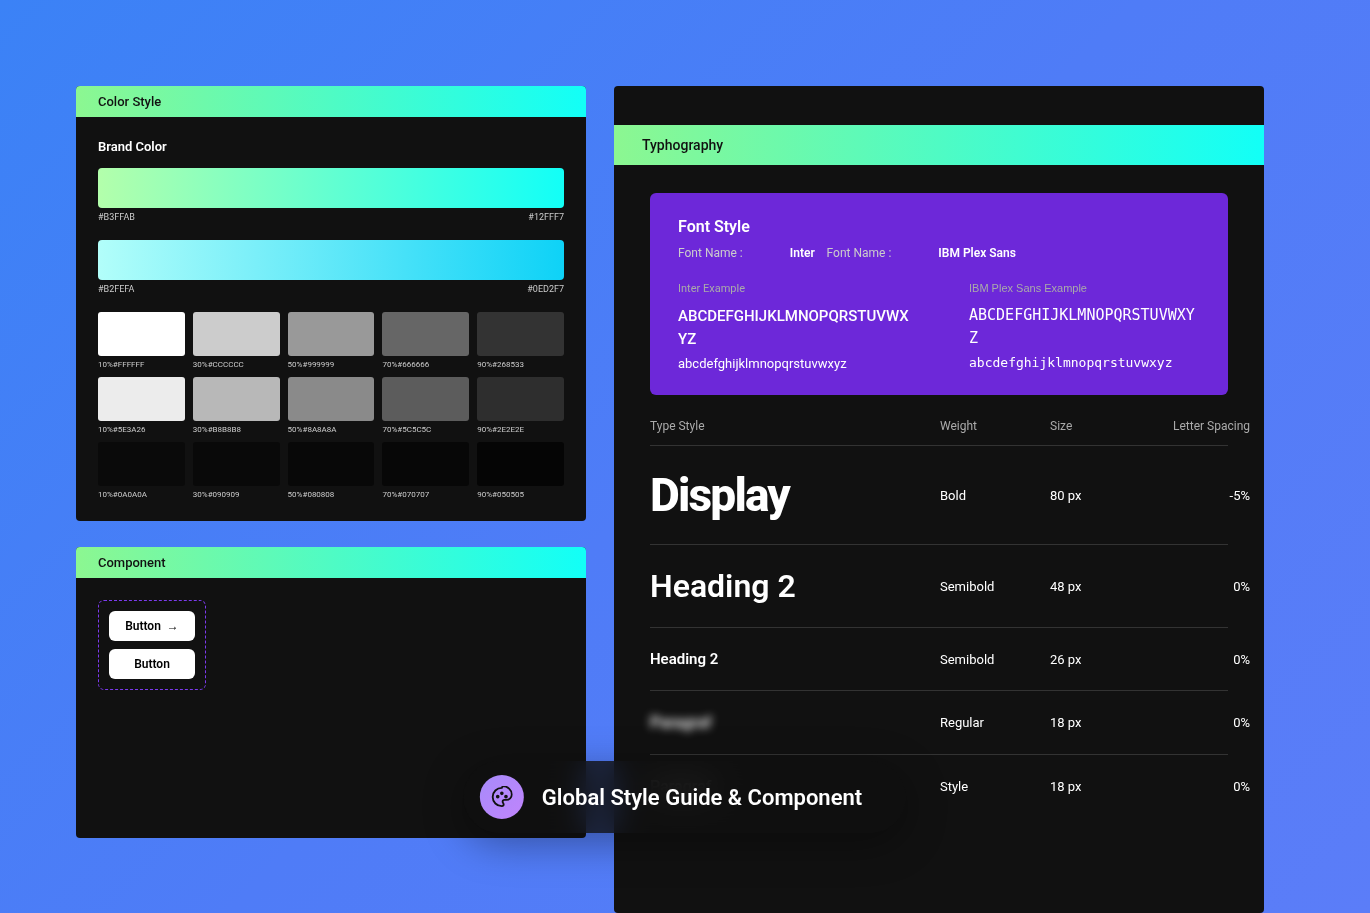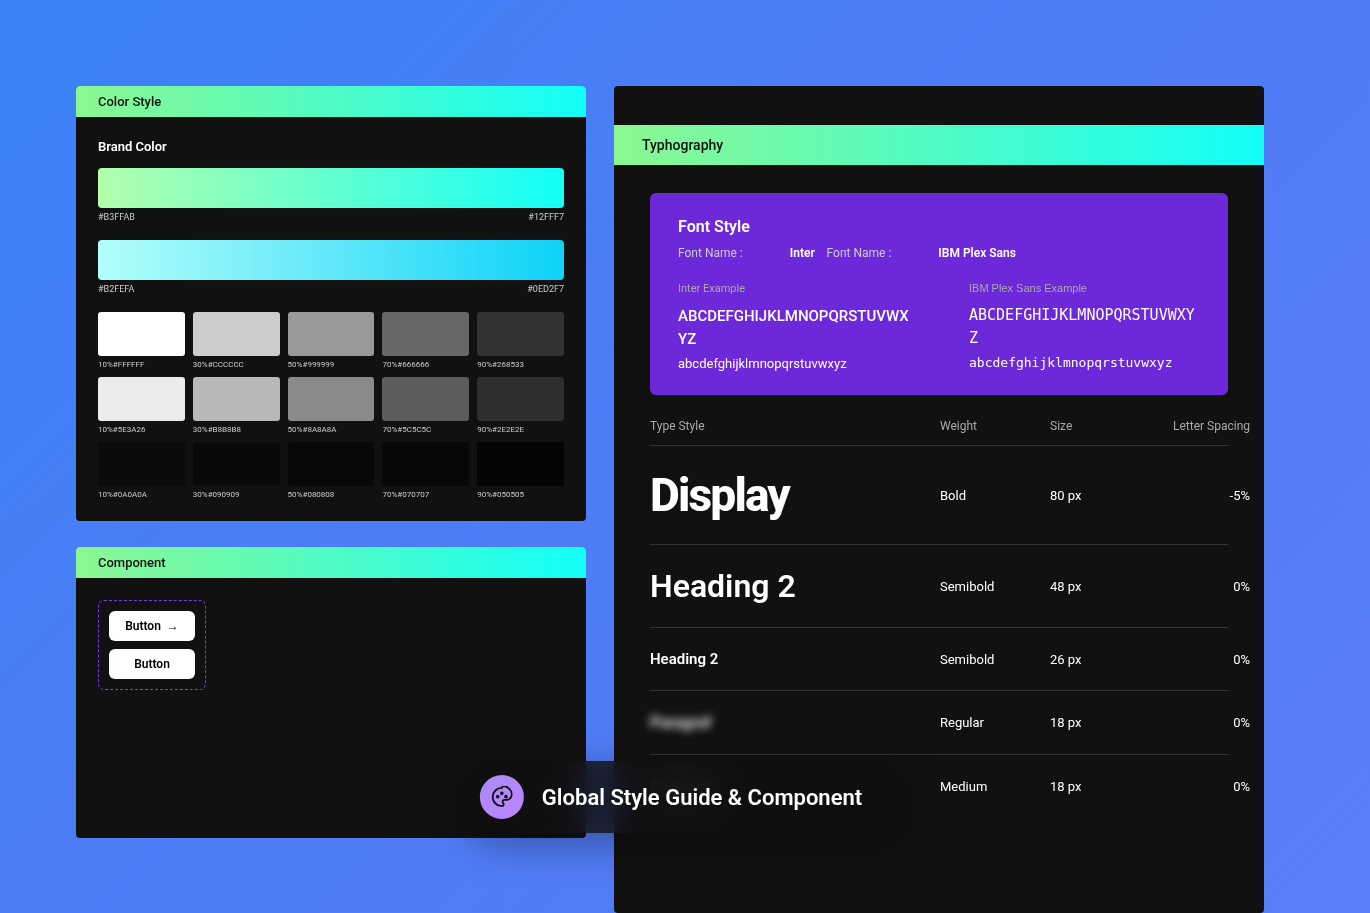--- a/index.html
+++ b/index.html
@@ -328,21 +328,21 @@
             <div class="spec last">0%</div>
           </div>
           <div class="type-row">
             <div class="para-text blurred">Paragraf</div>
             <div class="spec">Regular</div>
             <div class="spec">18 px</div>
             <div class="spec last">0%</div>
           </div>
           <div class="type-row">
             <div class="para-text">Paragraf</div>
-            <div class="spec">Medium</div>
+            <div class="spec">Style</div>
             <div class="spec">18 px</div>
             <div class="spec last">0%</div>
           </div>
         </div>
     </div>
   </div>
 </div>
 
 <div class="pill">
   <div class="pill-icon">

